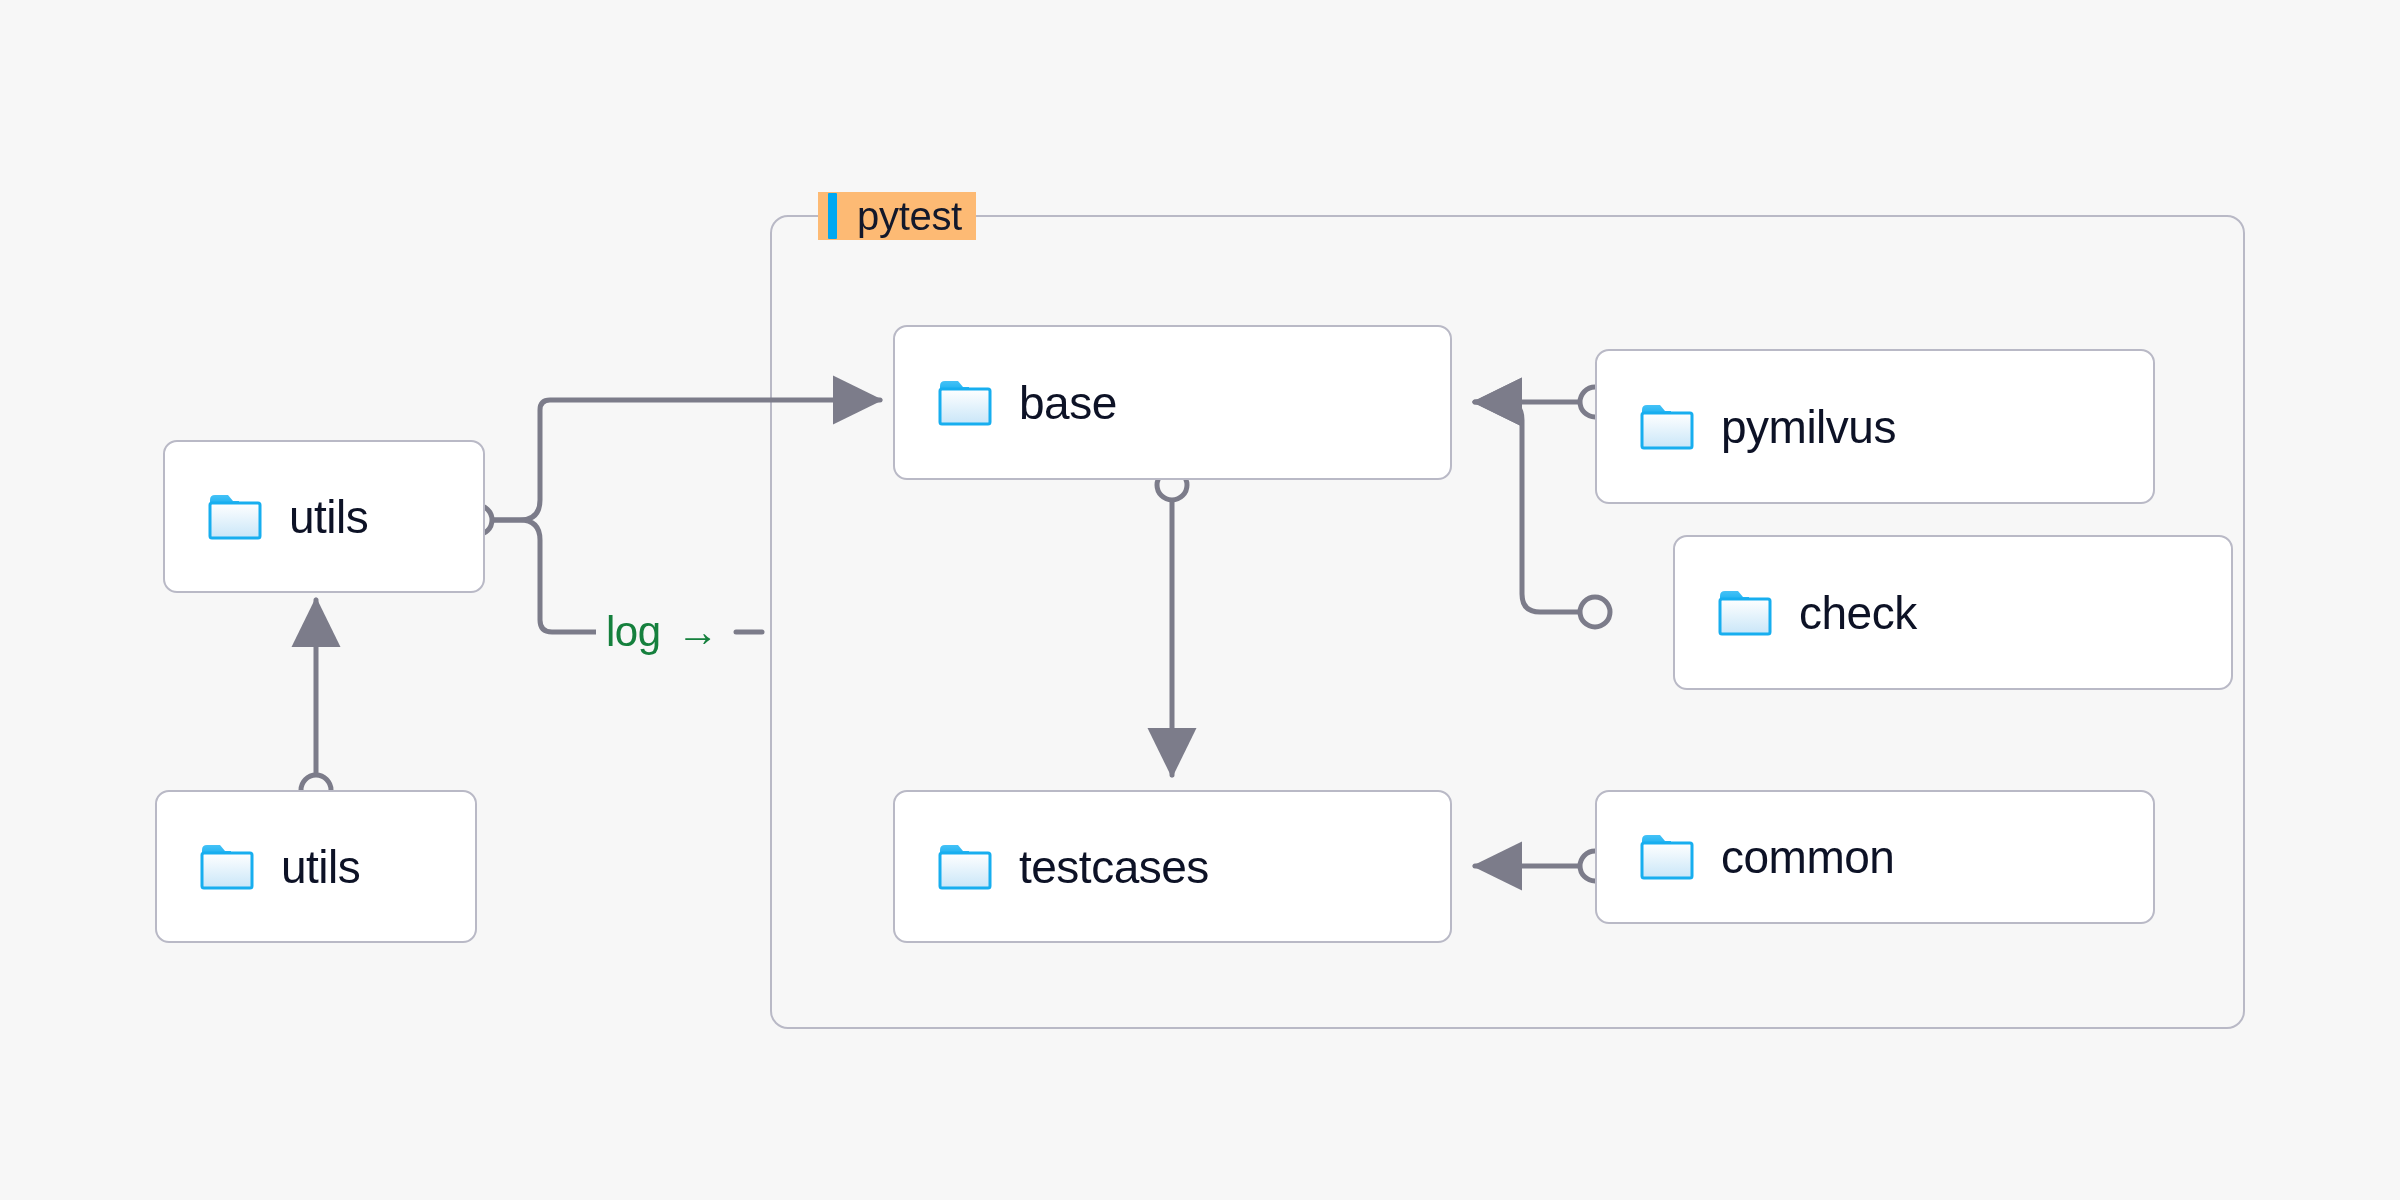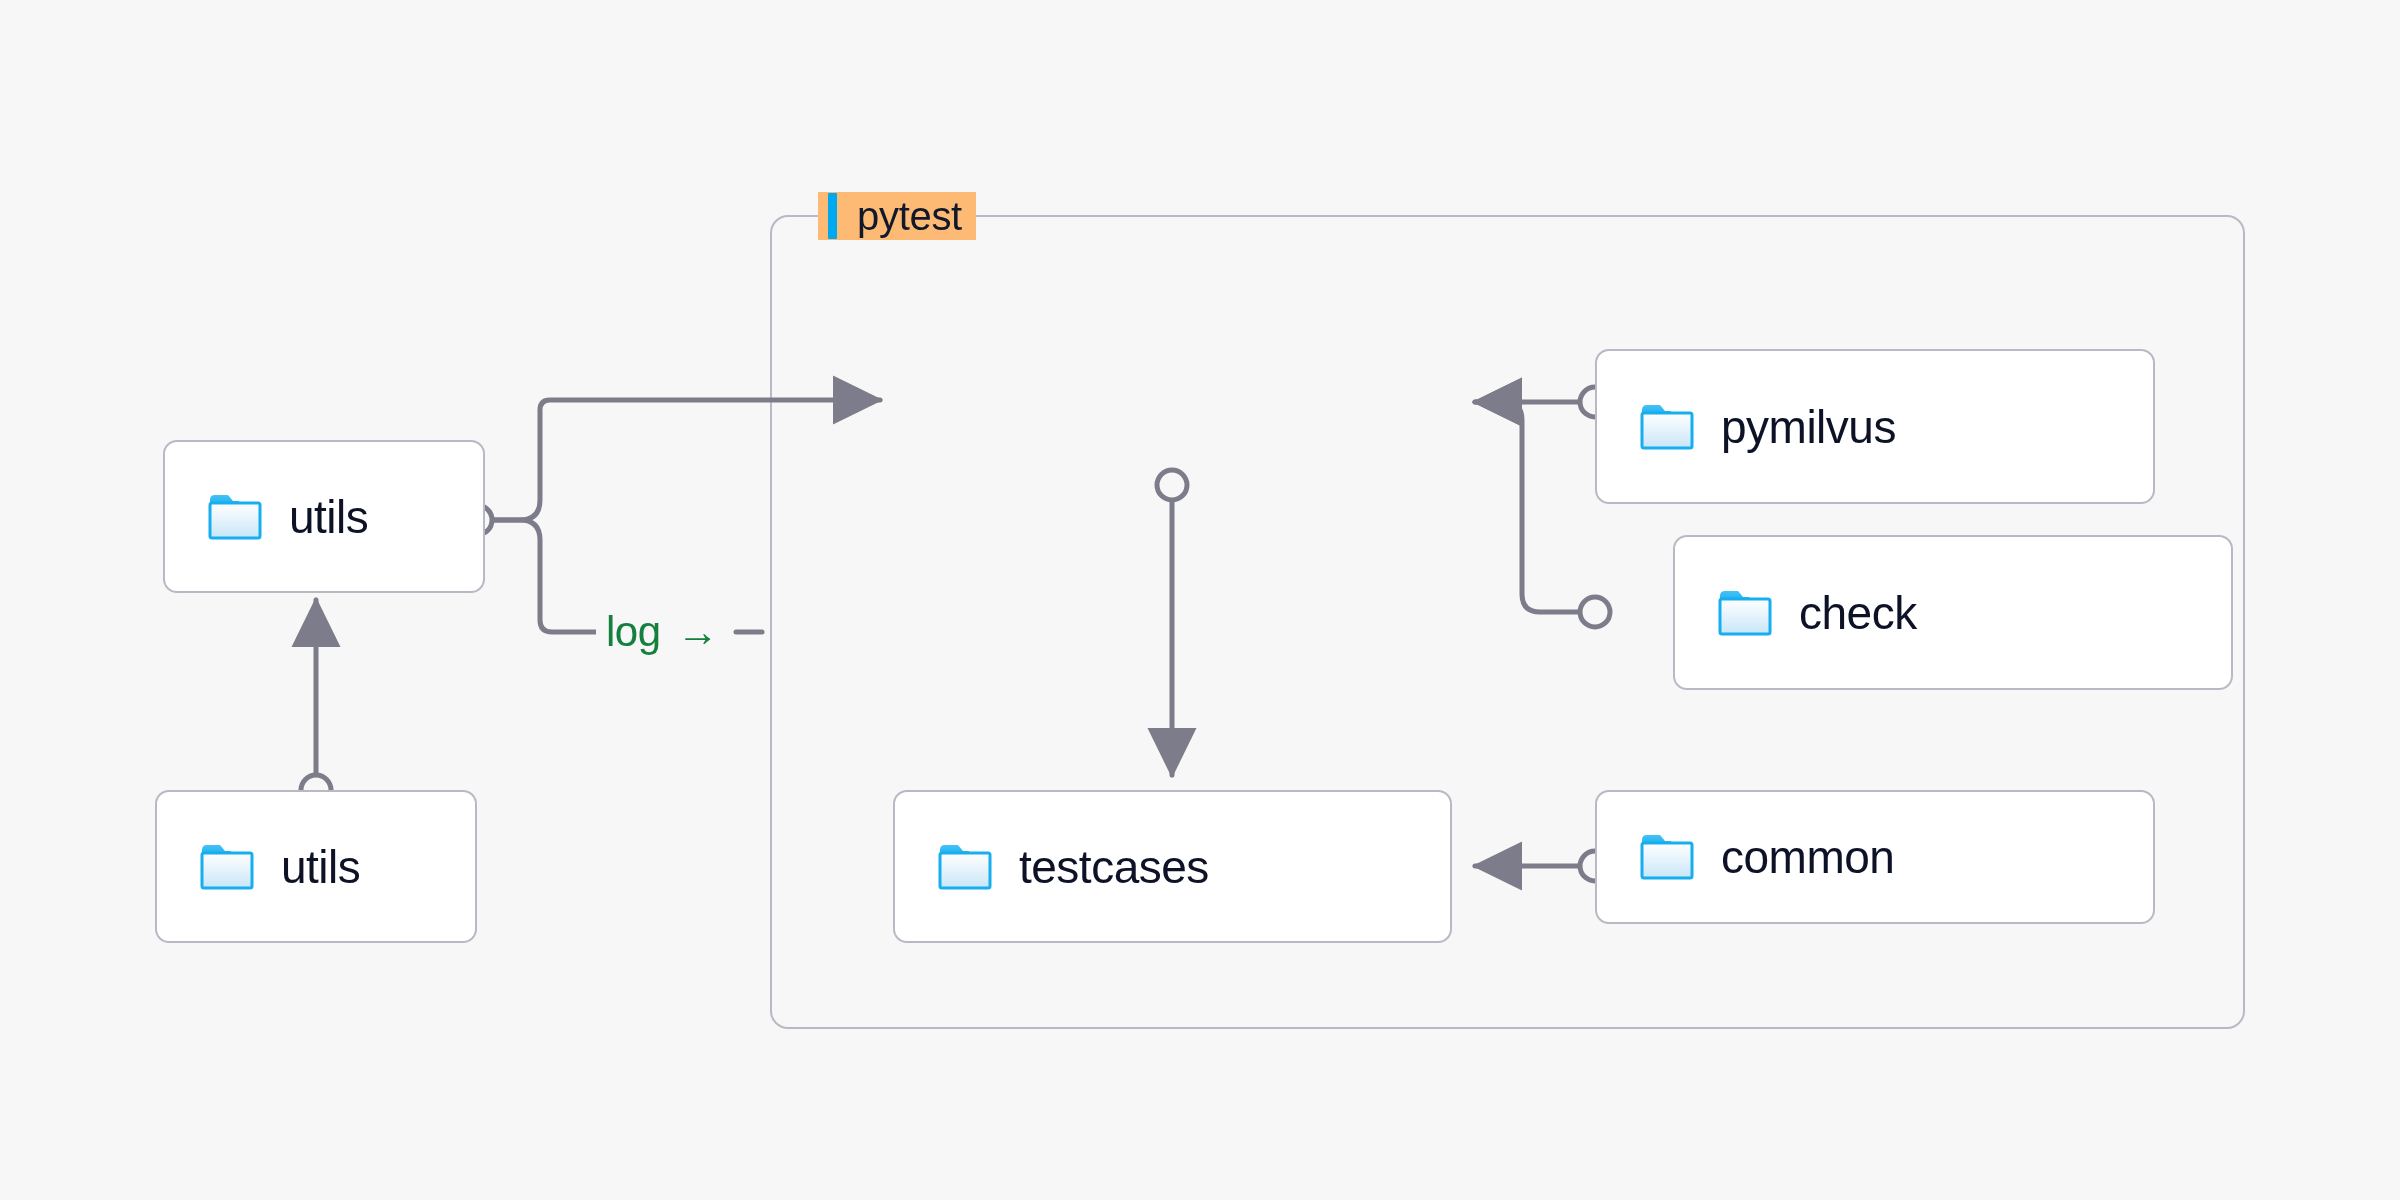--- a/index.html
+++ b/index.html
@@ -137,20 +137,27 @@
   </div>
 
   <div class="node" style="left:155px;top:790px;width:322px;height:153px;">
     <svg class="folder" width="56" height="50" viewBox="0 0 56 50">
       <path d="M3,8 q0-5 5-5 h13 l5,6 h6 v5 h-29 z" fill="url(#folderTab)"></path>
       <rect x="3" y="11" width="50" height="35" rx="2" fill="url(#folderGrad)" stroke="#17aeef" stroke-width="3"></rect>
     </svg>
     <span class="label">utils</span>
   </div>
 
+  <div class="node" style="left:893px;top:325px;width:559px;height:155px;">
+    <svg class="folder" width="56" height="50" viewBox="0 0 56 50">
+      <path d="M3,8 q0-5 5-5 h13 l5,6 h6 v5 h-29 z" fill="url(#folderTab)"></path>
+      <rect x="3" y="11" width="50" height="35" rx="2" fill="url(#folderGrad)" stroke="#17aeef" stroke-width="3"></rect>
+    </svg>
+    <span class="label">base</span>
+  </div>
 
   <div class="node" style="left:1595px;top:325px;width:560px;height:155px;margin-top:24px;">
     <svg class="folder" width="56" height="50" viewBox="0 0 56 50">
       <path d="M3,8 q0-5 5-5 h13 l5,6 h6 v5 h-29 z" fill="url(#folderTab)"></path>
       <rect x="3" y="11" width="50" height="35" rx="2" fill="url(#folderGrad)" stroke="#17aeef" stroke-width="3"></rect>
     </svg>
     <span class="label">pymilvus</span>
   </div>
 
   <div class="node" style="left:1673px;top:535px;width:560px;height:155px;">

